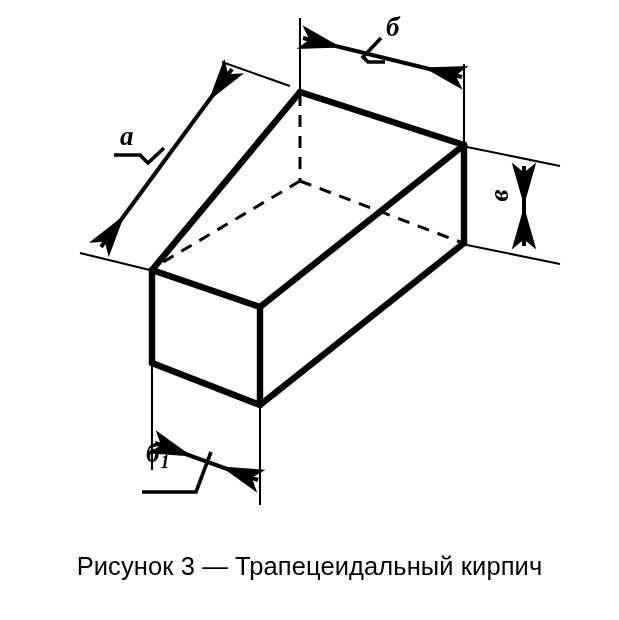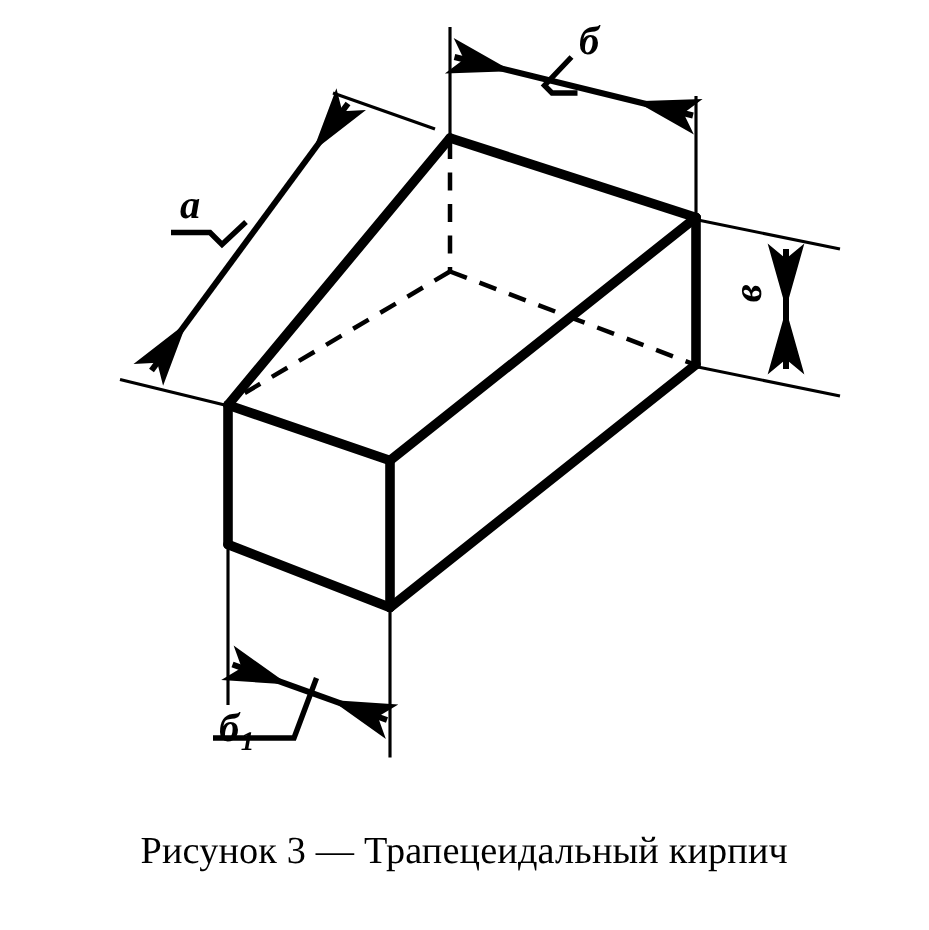--- a/index.html
+++ b/index.html
@@ -27,40 +27,40 @@
     width: 619px;
     height: 620px;
     display: block;
   }
   .caption-row {
     position: absolute;
     left: 0;
     top: 552px;
     width: 619px;
     text-align: center;
-    font-family: Liberation Serif, serif;
+    font-family: Liberation Sans, sans-serif;
     font-size: 25.5px;
     color: #000000;
     letter-spacing: 0.1px;
     white-space: nowrap;
   }
   .dim-label {
     position: absolute;
     font-family: "Liberation Serif", serif;
     font-style: italic;
     font-weight: 700;
     font-size: 27px;
     color: #000000;
     line-height: 1;
     white-space: nowrap;
   }
   #label-a      { left: 120px; top: 123px; }
   #label-b-top  { left: 386px; top: 14px; }
   #label-v      { left: 493px; top: 182px; transform: rotate(-90deg); transform-origin: 50% 50%; }
-  #label-b1     { left: 146px; top: 472px; }
+  #label-b1     { left: 146px; top: 440px; }
   .sub {
     font-size: 18px;
     font-style: italic;
     font-weight: 700;
     vertical-align: -0.35em;
     padding-left: 1px;
   }
 </style>
 </head>
 <body>

